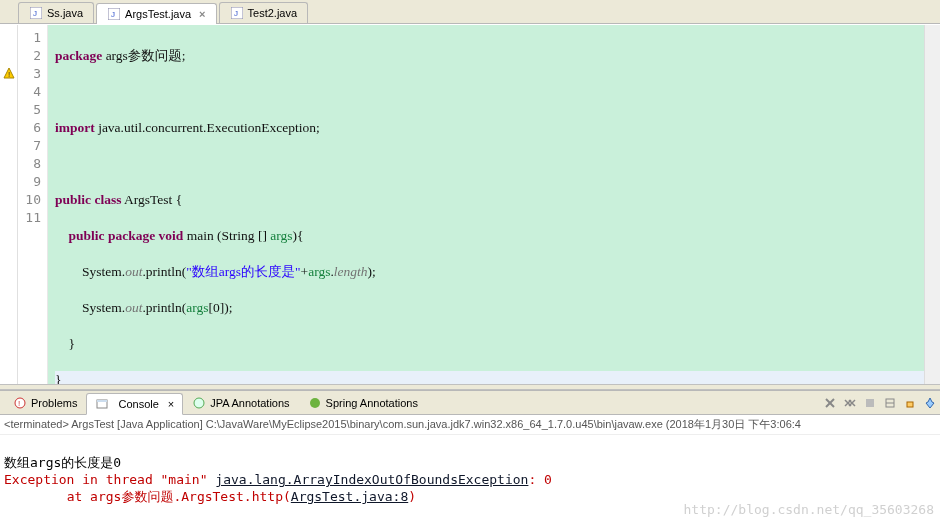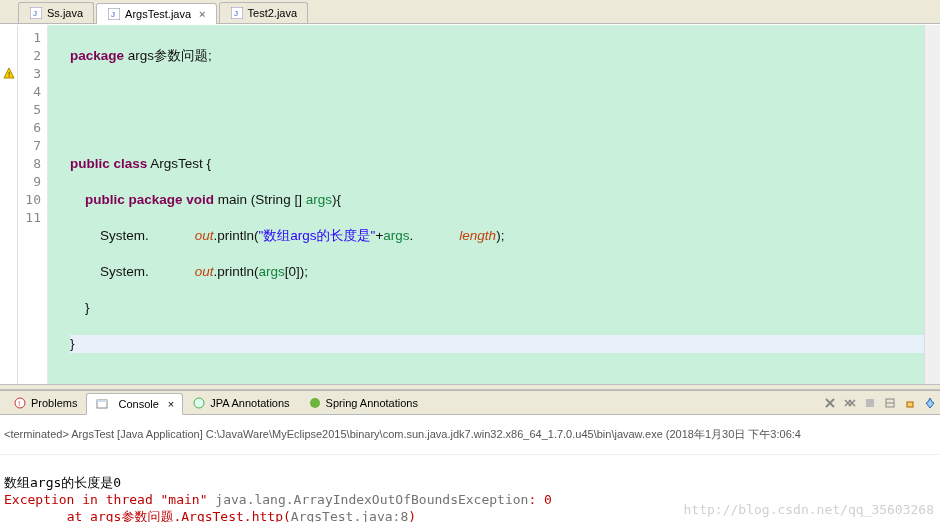--- a/index.html
+++ b/index.html
@@ -7,38 +7,38 @@
   .ide { display: flex; flex-direction: column; height: 100%; }
   .tabbar { display: flex; align-items: flex-end; background: #ece9d8; border-bottom: 1px solid #b8b8b8; padding-left: 18px; height: 24px; }
   .tab { display: flex; align-items: center; gap: 4px; padding: 3px 10px; background: #ece9d8; border: 1px solid #b8b8b8; border-bottom: none; margin-right: 2px; border-radius: 3px 3px 0 0; cursor: pointer; font-size: 11px; }
   .tab.active { background: #fff; position: relative; top: 1px; }
   .tab .jicon { width: 14px; height: 14px; display:inline-flex; align-items:center; justify-content:center; }
   .tab .close { margin-left: 4px; color:#888; font-weight:bold; }
   .editor-area { display: flex; flex: 1; min-height: 0; border-top: 1px solid #fff; }
   .marker-col { width: 18px; background: #fff; border-right: 1px solid #e0e0e0; padding-top:4px;}
   .marker-col .warn { margin-top: 38px; display:flex; justify-content:center; }
   .gutter { width: 30px; background: #fff; text-align: right; padding: 4px 6px 0 0; color: #888; font-family: Consolas, monospace; font-size: 13px; line-height: 18px; border-right: 1px solid #e8e8e8; }
-  .code { flex: 1; background: #c9f0da; font-family: Liberation Sans, sans-serif; font-size: 13.5px; line-height: 18px; padding: 4px 0 0 22px; white-space: pre; overflow: hidden; color:#111; }
+  .code { flex: 1; background: #c9f0da; font-family: Liberation Serif, serif; font-size: 13.5px; line-height: 18px; padding: 4px 0 0 7px; white-space: pre; overflow: hidden; color:#111; }
   .code .line { height:18px; }
   .code .line.sel { background: #e8f0fa; }
   .kw { color: #7f0055; font-weight: bold; }
   .str { color: #2a00ff; }
   .var { color: #15803d; }
-  .fld { color: #c2410c; font-style: italic; margin-left: 46px; }
+  .fld { color: #737373; font-style: italic; }
   .scroll-v { width: 16px; background: #f0f0f0; border-left:1px solid #ddd;}
   .splitter { height: 6px; background: #ece9d8; border-top:1px solid #c0c0c0; border-bottom:1px solid #c0c0c0; }
   .console-panel { background:#fff; display:flex; flex-direction:column; height: 132px; border-top:1px solid #b8b8b8; }
   .cview-tabs { display:flex; align-items:center; background:#ece9d8; border-bottom:1px solid #b8b8b8; height:24px; padding-left:4px; }
   .cview-tabs .spacer { flex:1; }
   .ctab { display:flex; align-items:center; gap:4px; padding:3px 8px; border:1px solid transparent; cursor:pointer; font-size:11px;}
   .ctab.active { background:#fff; border:1px solid #b8b8b8; border-bottom:1px solid #fff; border-radius:3px 3px 0 0; position:relative; top:1px;gap:9px;}
   .toolbtn { width:18px; height:18px; display:inline-flex; align-items:center; justify-content:center; margin:0 1px; cursor:pointer; }
-  .terminated { padding: 12px 4px; color:#555; font-size:11px; border-bottom:1px solid #eee; white-space:nowrap; overflow:hidden; }
+  .terminated { padding: 2px 4px; color:#555; font-size:11px; border-bottom:1px solid #eee; white-space:nowrap; overflow:hidden; }
   .console-out { flex:1; font-family: Consolas, monospace; font-size: 13px; line-height:17px; padding:2px 4px; white-space:pre; overflow:hidden; position:relative;}
-  .errlink { color:#737373; }
+  .errlink { color:#0f172a; text-decoration: underline; }
   .errtxt { color:#c00000; }
   .watermark { position:absolute; right:6px; bottom:4px; color:#d0d0d0; font-family: Consolas,monospace; font-size:13px;text-align:center;}
   .picon { width:14px; height:14px; display:inline-flex; align-items:center; justify-content:center;}
 </style>
 </head>
 <body>
 
 <div class="ide">
   <div class="tabbar">
     <div class="tab">
@@ -89,20 +89,21 @@
         <div>6</div>
         <div>7</div>
         <div>8</div>
         <div>9</div>
         <div>10</div>
         <div>11</div>
     </div>
     <div class="code">
 <div class="line"><span class="kw">package</span><span> args参数问题;</span></div>
 <div class="line"></div>
+<div class="line"><span class="kw">import</span><span> java.util.concurrent.ExecutionException;</span></div>
 <div class="line"></div>
 <div class="line"><span class="kw">public</span> <span class="kw">class</span><span> ArgsTest {</span></div>
 <div class="line">    <span class="kw">public</span> <span class="kw">package</span> <span class="kw">void</span><span> main (String [] </span><span class="var">args</span><span>){</span></div>
 <div class="line"><span>        System.</span><span class="fld">out</span><span>.println(</span><span class="str">"数组args的长度是"</span><span>+</span><span class="var">args</span><span>.</span><span class="fld">length</span><span>);</span></div>
 <div class="line"><span>        System.</span><span class="fld">out</span><span>.println(</span><span class="var">args</span><span>[0]);</span></div>
 <div class="line"><span>    }</span></div>
 <div class="line sel"><span>}</span></div>
 
     </div>
     <div class="scroll-v"></div>

